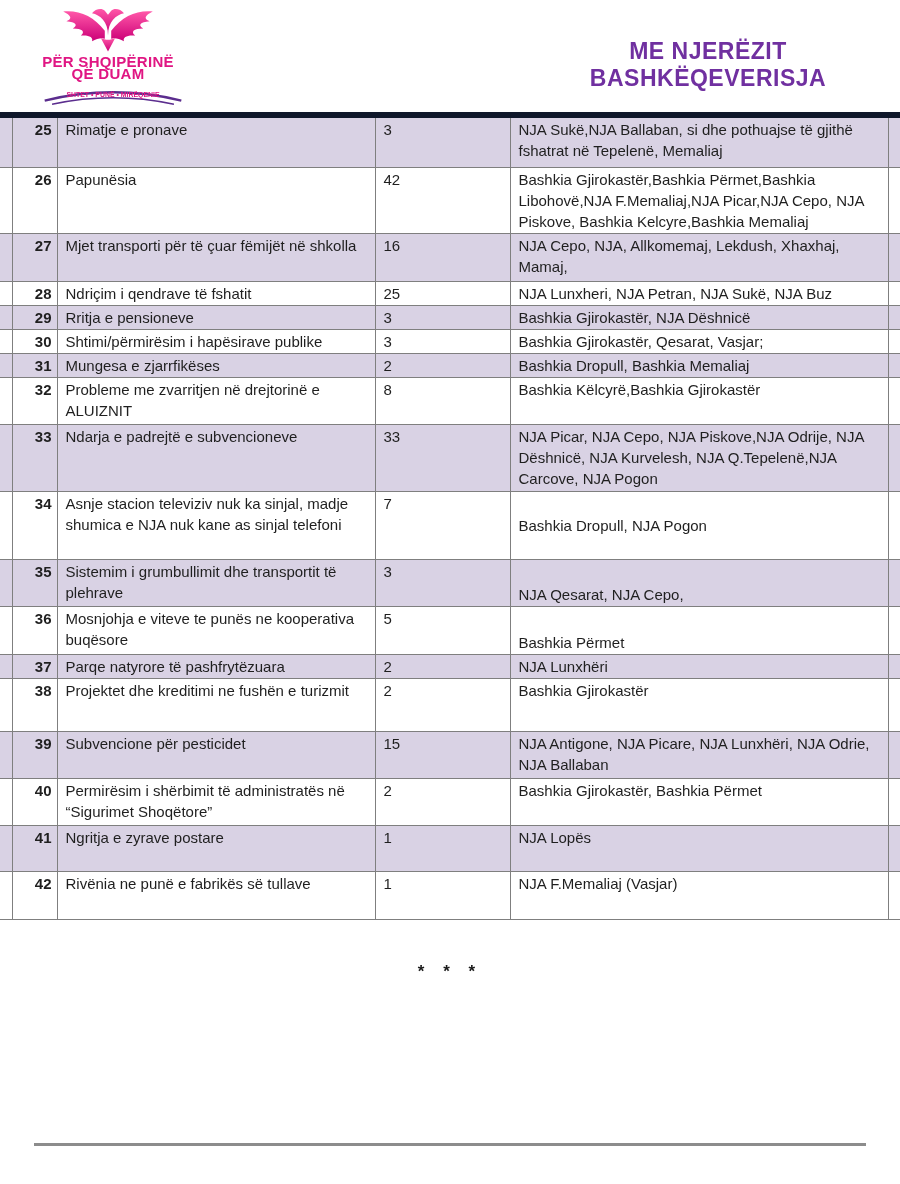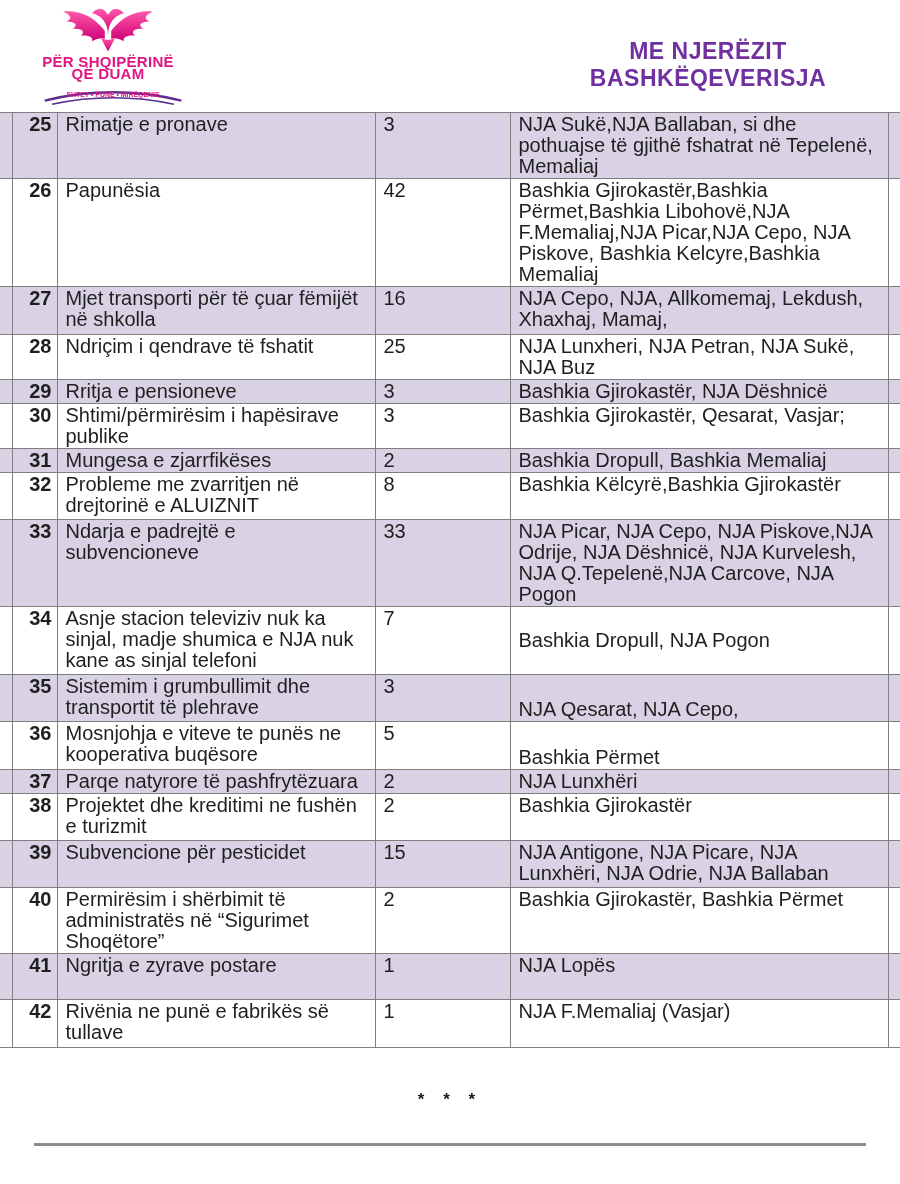--- a/index.html
+++ b/index.html
@@ -29,22 +29,22 @@
   .doc-title {
     position: absolute; right: 42px; top: 38px;
     width: 300px; text-align: center;
     color: #7030a0; font-weight: bold;
     font-size: 23px; line-height: 27px; letter-spacing: 0.5px;
   }
 
   
   table.issues {
     width: 900px; border-collapse: collapse; table-layout: fixed;
-    font-size: 20px; line-height: 21px;
-    border-top: 1px solid #0f172a;
+    font-size: 15px; line-height: 21px;
+    border-top: 6px solid #0f172a;
     padding-left: 24px;
   }
   table.issues col.c-edge  { width: 12px; }
   table.issues col.c-num   { width: 45px; }
   table.issues col.c-issue { width: 318px; }
   table.issues col.c-count { width: 135px; }
   table.issues col.c-loc   { width: 378px; }
   table.issues td {
     border: 1px solid #7f7f7f;
     vertical-align: top;
@@ -220,21 +220,21 @@
           <td class="edge"></td>
         </tr>
         <tr class="shaded" style="height: 23px;">
           <td class="edge"></td>
           <td class="num">37</td>
           <td class="issue">Parqe natyrore të pashfrytëzuara</td>
           <td class="count">2</td>
           <td class="loc" style="vertical-align: top;">NJA Lunxhëri</td>
           <td class="edge"></td>
         </tr>
-        <tr style="height: 47px;">
+        <tr style="height: 53px;">
           <td class="edge"></td>
           <td class="num">38</td>
           <td class="issue">Projektet dhe kreditimi ne fushën e turizmit</td>
           <td class="count">2</td>
           <td class="loc" style="vertical-align: top;">Bashkia Gjirokastër</td>
           <td class="edge"></td>
         </tr>
         <tr class="shaded" style="height: 47px;">
           <td class="edge"></td>
           <td class="num">39</td>

